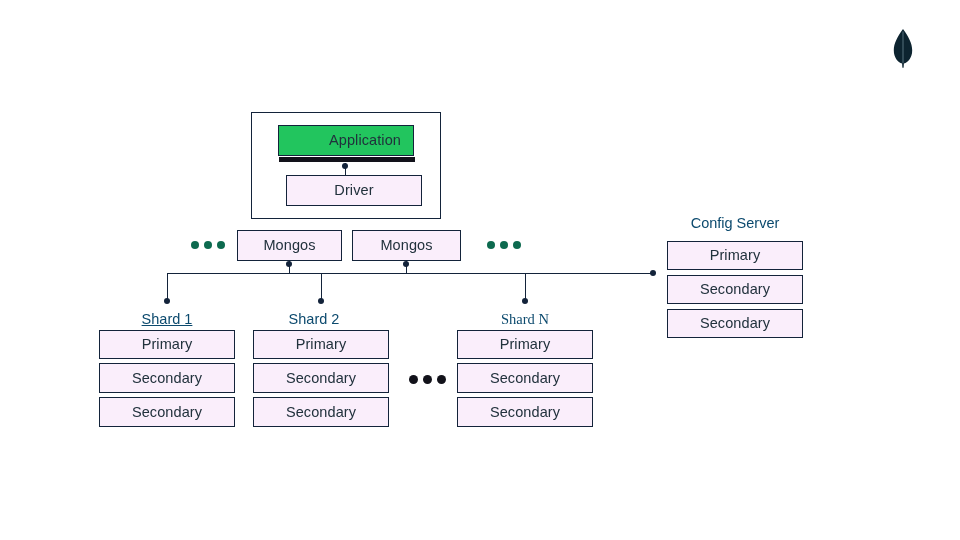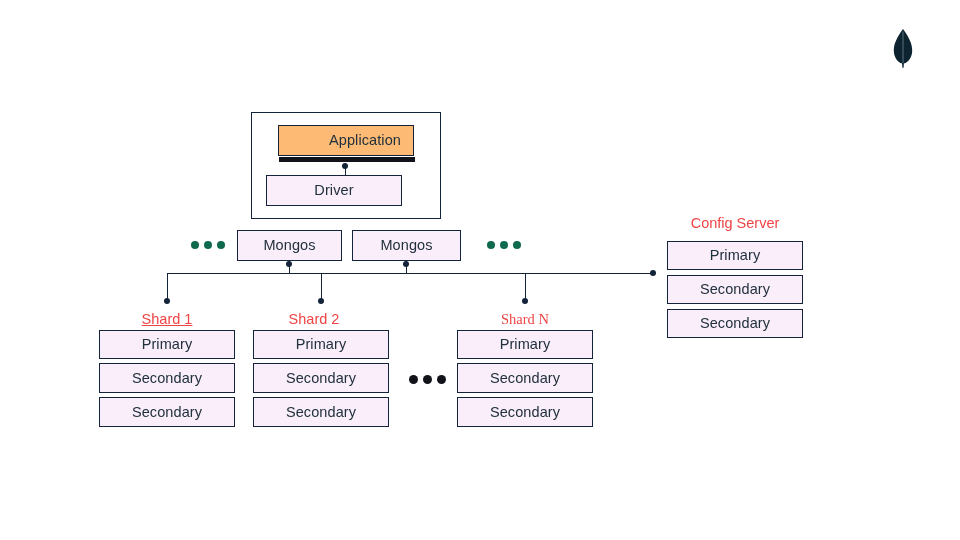--- a/index.html
+++ b/index.html
@@ -29,21 +29,21 @@
     color: #21313c;
     font-size: 14.5px;
     line-height: 1;
     display: flex;
     align-items: center;
     justify-content: center;
     letter-spacing: 0.1px;
     white-space: nowrap;
   }
   .node.plain {
-    background: #fdba74;
+    background: #22c55e;
     padding-left: 38px;
   }
   
   .node.barred::after {
     content: "";
     position: absolute;
     left: 0;
     right: -1.6px;
     bottom: -7px;
     height: 5px;
@@ -55,21 +55,21 @@
     position: absolute;
     box-sizing: border-box;
     border: 1.6px solid #13233a;
     background: #ffffff;
   }
 
   
   .caption {
     position: absolute;
     font-size: 14.5px;
-    color: #ef4444;
+    color: #0c4a6e;
     text-align: center;
     white-space: nowrap;
     line-height: 1;
   }
 
   
   .hline {
     position: absolute;
     height: 0;
     border-top: 1.6px solid #13233a;
@@ -126,21 +126,21 @@
 
   <div class="frame" style="left:251px; top:112px; width:190px; height:107px;"></div>
 
   <div class="node plain barred" style="left:278px; top:125px; width:136px; height:31px;">
     <span>Application</span>
   </div>
 
   <div class="vline" style="left:345px; top:163px; height:12px;"></div>
   <div class="jdot" style="left:342px; top:163px;"></div>
 
-  <div class="node" style="left:266px; top:175px; width:136px; height:31px;">
+  <div class="node" style="left:286px; top:175px; width:136px; height:31px;">
     <span>Driver</span>
   </div>
 
   <div class="dots" style="left:191px; top:241px;">
     <i></i>
       <i></i>
       <i></i>
   </div>
 
   <div class="node" style="left:237px; top:230px; width:105px; height:31px;">

